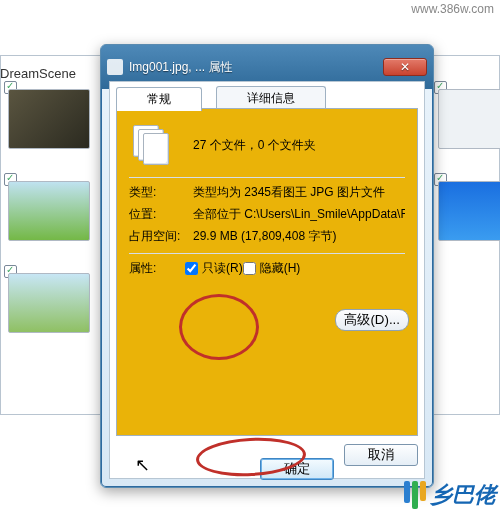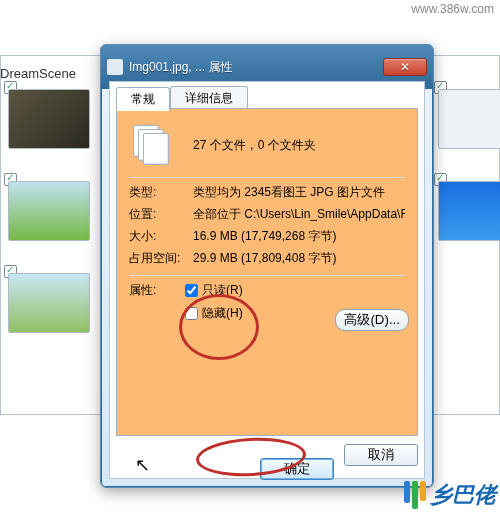--- a/index.html
+++ b/index.html
@@ -89,37 +89,37 @@
 .dlgbody {
   position: absolute; left: 8px; top: 36px; right: 8px; bottom: 8px;
   background: #fff;
   border: 1px solid #b7c6d3;
 }
 .tabs {
   position: absolute; left: 6px; top: 4px;
   display: flex;
 }
 .tab {
-  padding: 3px 14px;
+  padding: 3px 30px;
   border: 1px solid #9fb1c2;
   border-bottom: none;
   background: #f4f7fa;
-  margin-right: 0;
+  margin-right: 14px;
   border-radius: 3px 3px 0 0;
   position: relative;
 }
 .tab.active {
   background: #fff;
   z-index: 2;
   top: 1px;
 }
 .tabpanel {
   position: absolute; left: 6px; top: 26px; right: 6px; bottom: 42px;
   border: 1px solid #9fb1c2;
-  background: #fdba74;
+  background: #eab308;
   padding: 12px 12px 8px 12px;
 }
 .filehdr {
   display: flex; align-items: center;
   height: 48px;
 }
 .multipage {
   width: 38px; height: 40px; position: relative; margin-left: 4px;
 }
 .multipage .pg {
@@ -137,21 +137,21 @@
   border: none; border-top: 1px solid #d6dee6;
   margin: 8px 0 6px 0;
 }
 .row { display: flex; margin: 5px 0; }
 .row .lab { width: 56px; }
 .row .val { flex: 1; white-space: nowrap; overflow: hidden; margin-left: 8px; }
 .attrs {
   display: flex; margin-top: 6px;
 }
 .attrs .lab { width: 56px; }
-.attrs .opts { display:flex; flex-direction:column; gap:6px;}
+.attrs .opts { display:flex; flex-direction:row; }
 .attrs label { display:flex; align-items:center; gap:4px;}
 input[type="checkbox"].cb { width:13px; height:13px; }
 .advbtn {
   position: absolute; right: 8px; top: 200px;
   height: 22px; padding: 0 8px;
   border: 1px solid #8fa2b4;
   background: linear-gradient(#fdfdfe,#e7edf3);
   border-radius: 10px;
 }
 .circle-red {
@@ -240,24 +240,20 @@
       <hr class="sep">
       <div class="row">
           <div class="lab">类型:</div>
           <div class="val">类型均为 2345看图王 JPG 图片文件</div>
         </div>
       <div class="row">
           <div class="lab">位置:</div>
           <div class="val">全部位于 C:\Users\Lin_Smile\AppData\Roami</div>
         </div>
       <div class="row">
-          <div class="lab">大小:</div>
-          <div class="val">16.9 MB (17,749,268 字节)</div>
-        </div>
-      <div class="row">
           <div class="lab">占用空间:</div>
           <div class="val">29.9 MB (17,809,408 字节)</div>
         </div>
       <hr class="sep">
       <div class="attrs">
         <div class="lab">属性:</div>
         <div class="opts">
           <label>
               <input type="checkbox" class="cb" checked="" style="">
               <span>只读(R)</span>

